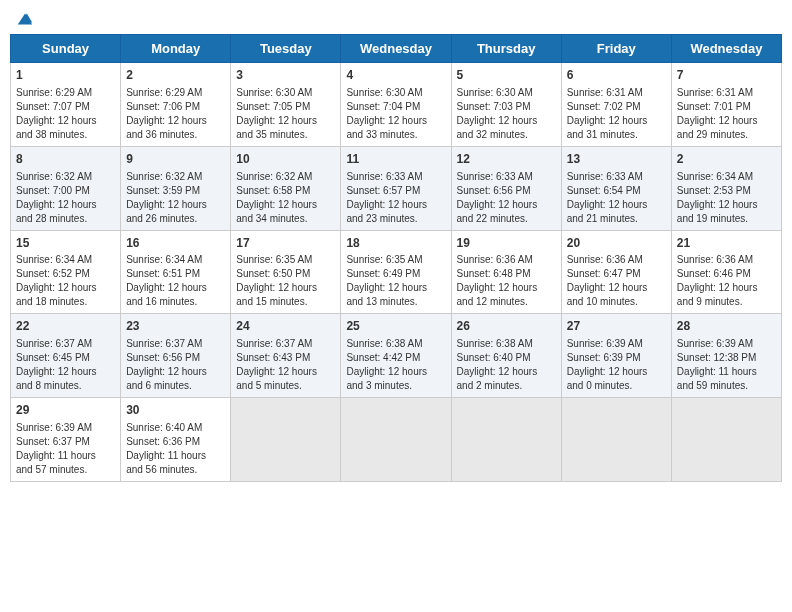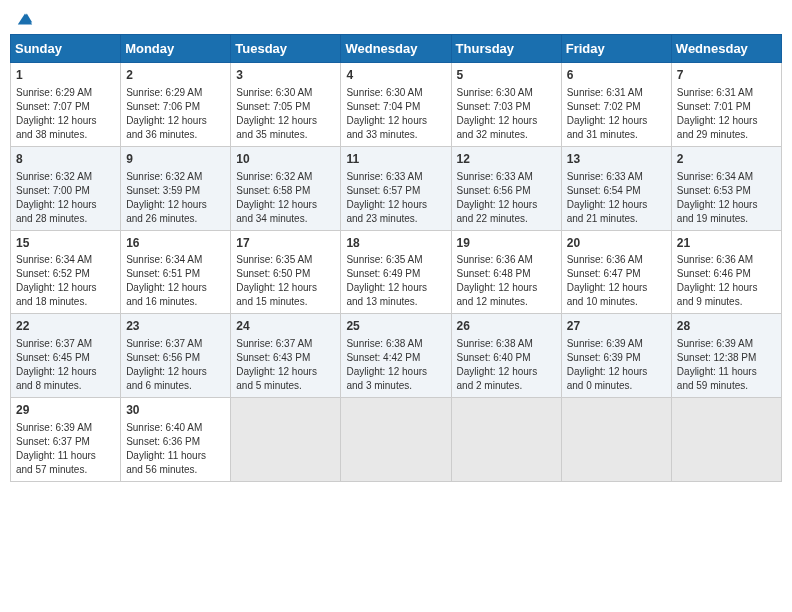--- a/index.html
+++ b/index.html
@@ -53,21 +53,21 @@
       width: 100%;
       border-collapse: collapse;
       border: 1px solid #ccc;
     }
     .calendar th {
       background-color: #1a6faf;
       color: #fff;
       font-size: 13px;
       font-weight: bold;
       padding: 6px 4px;
-      text-align: left;
+      text-align: center;
       border: 1px solid #1560a0;
     }
     .calendar td {
       vertical-align: top;
       padding: 4px 5px;
       font-size: 10px;
       color: #333;
       border: 1px solid #ccc;
       width: calc(100% / 7);
       height: 80px;
@@ -196,21 +196,21 @@
       </td>
         <td>
         <span class="day-num">13</span>
         <span>Sunrise: 6:33 AM</span><br>
         <span>Sunset: 6:54 PM</span><br>
         <span>Daylight: 12 hours and 21 minutes.</span>
       </td>
         <td>
         <span class="day-num">2</span>
         <span>Sunrise: 6:34 AM</span><br>
-        <span>Sunset: 6:53 PM</span><br>
+        <span>Sunset: 2:53 PM</span><br>
         <span>Daylight: 12 hours and 19 minutes.</span>
       </td>
       </tr>
       <tr class="row-bg-odd">
         <td>
         <span class="day-num">15</span>
         <span>Sunrise: 6:34 AM</span><br>
         <span>Sunset: 6:52 PM</span><br>
         <span>Daylight: 12 hours and 18 minutes.</span>
       </td>

